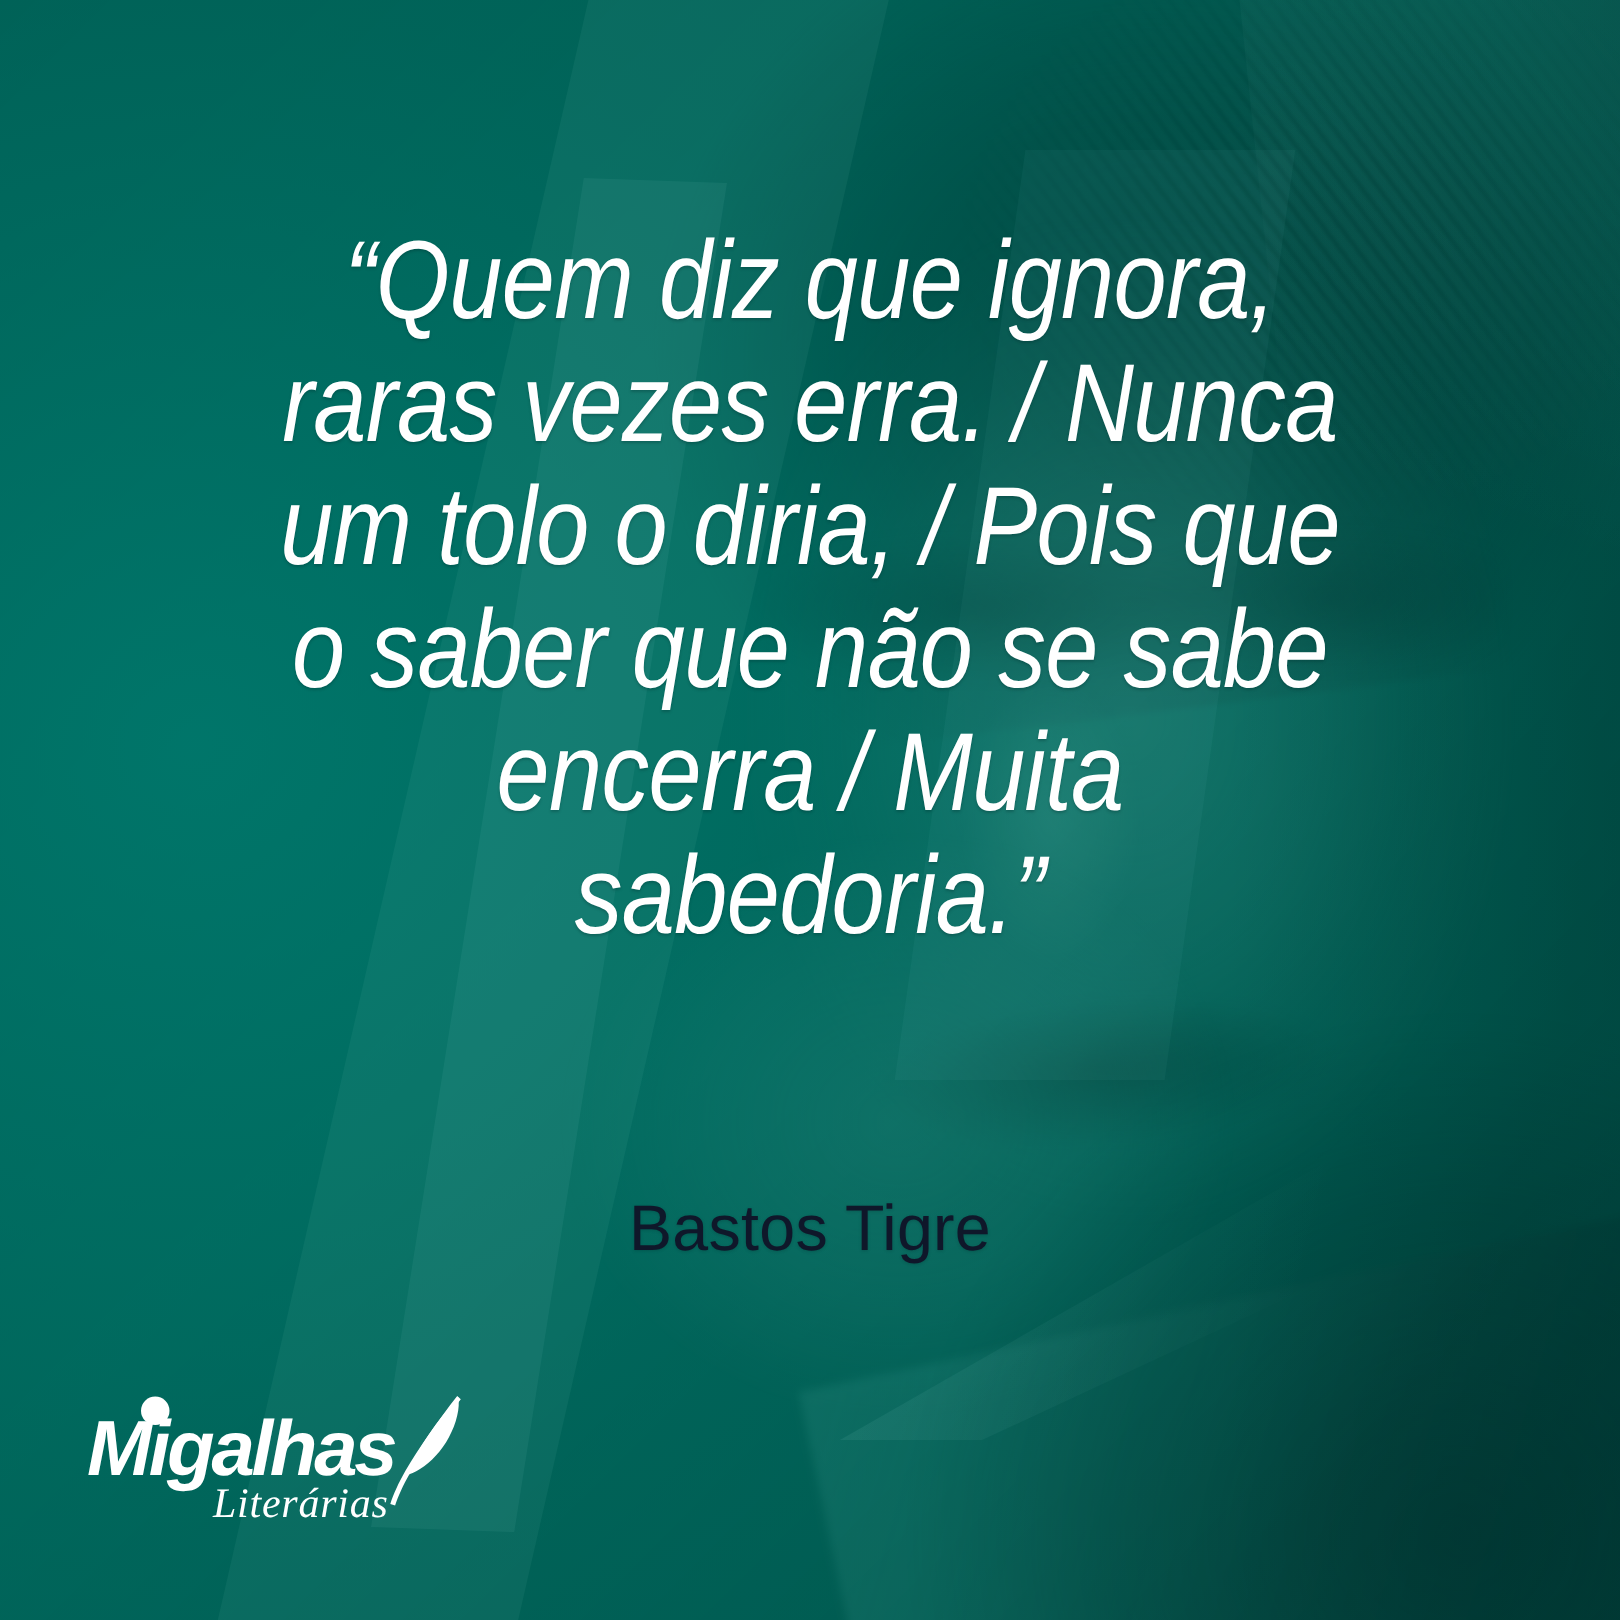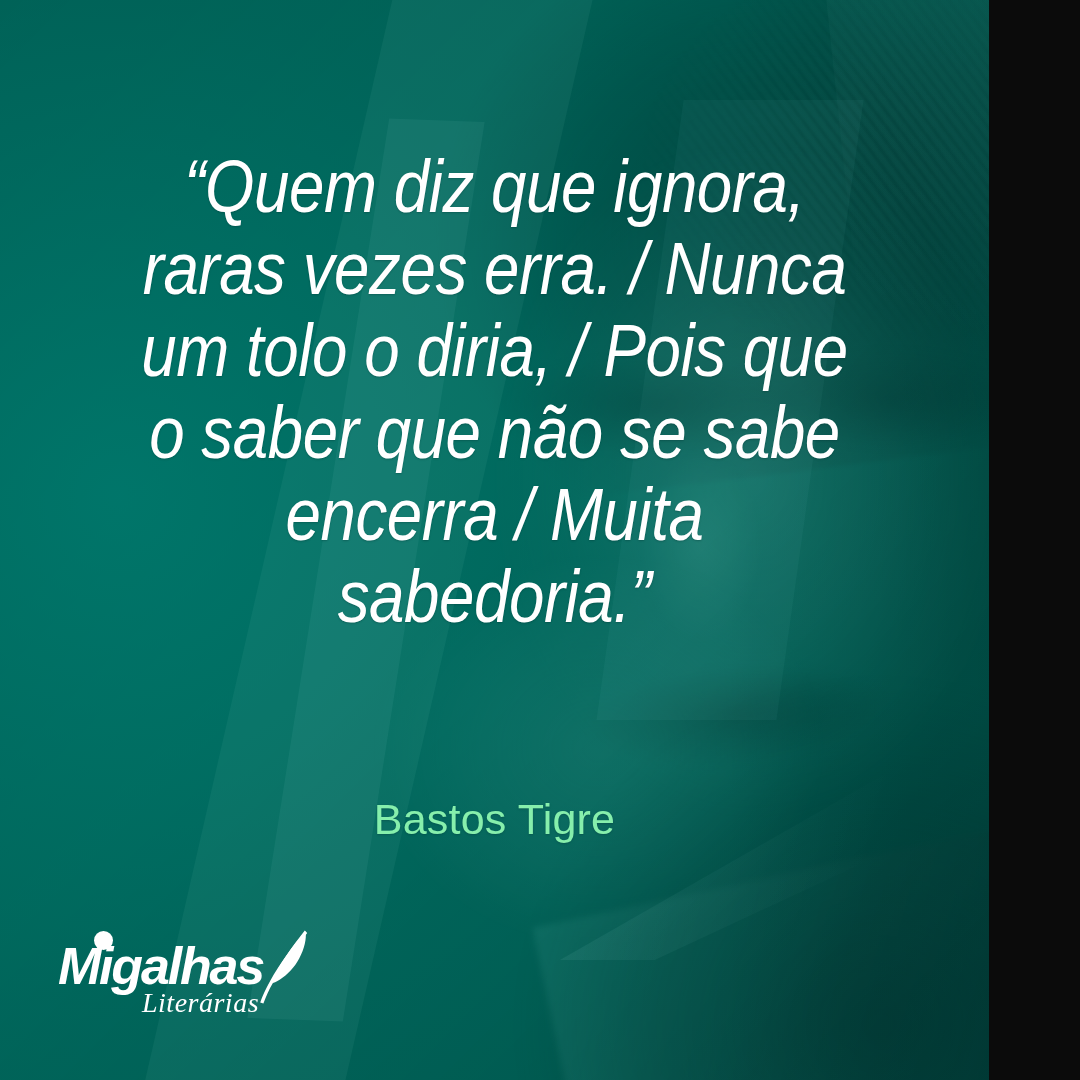--- a/index.html
+++ b/index.html
@@ -1,20 +1,20 @@
 <!DOCTYPE html>
 <html><head>
 <meta charset="utf-8">
 <style>
   html,body{margin:0;padding:0;background:#0b0b0b;}
   *{box-sizing:border-box;}
 
   .card{
     position:relative;
-    width:989px;height:1080px;
+    width:1080px;height:1080px;
     overflow:hidden;
     background:#007e72;
     font-family:"Liberation Sans", sans-serif;
   }
 
   
   .bg{position:absolute;inset:0;overflow:hidden;}
 
   .portrait{position:absolute;inset:0;}
 
@@ -139,21 +139,21 @@
     transform:scaleX(.86);
     transform-origin:50% 0;
     white-space:pre-line;
     text-shadow:0 1px 2px rgba(0,40,38,.28);
   }
 
   .author{
     position:absolute;
     left:0;right:0;top:795px;
     text-align:center;
-    color:#86efac;
+    color:#0f172a;
     font-size:43px;
     font-weight:400;
     letter-spacing:.2px;
     text-shadow:0 1px 2px rgba(0,40,38,.25);
   }
 
   
   .logo{
     position:absolute;
     left:58px; top:930px;

